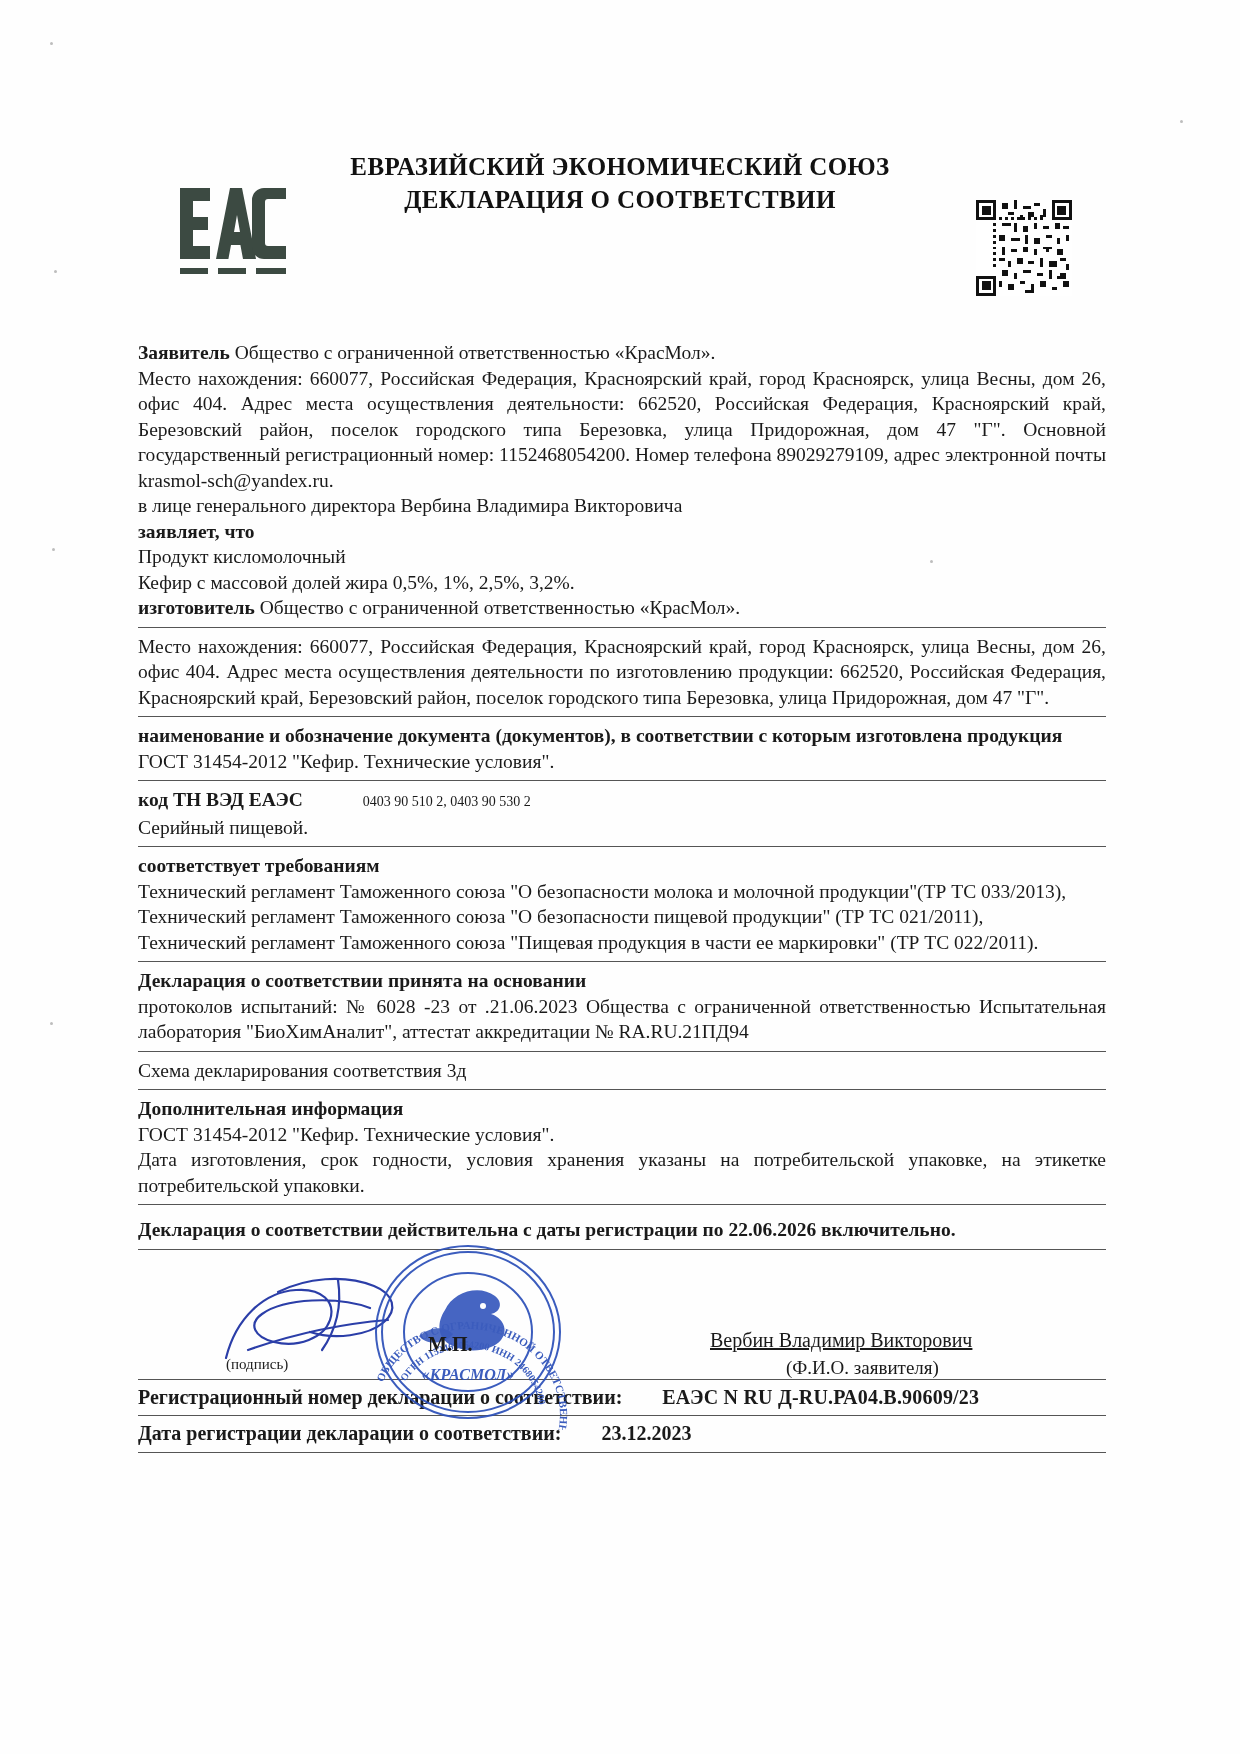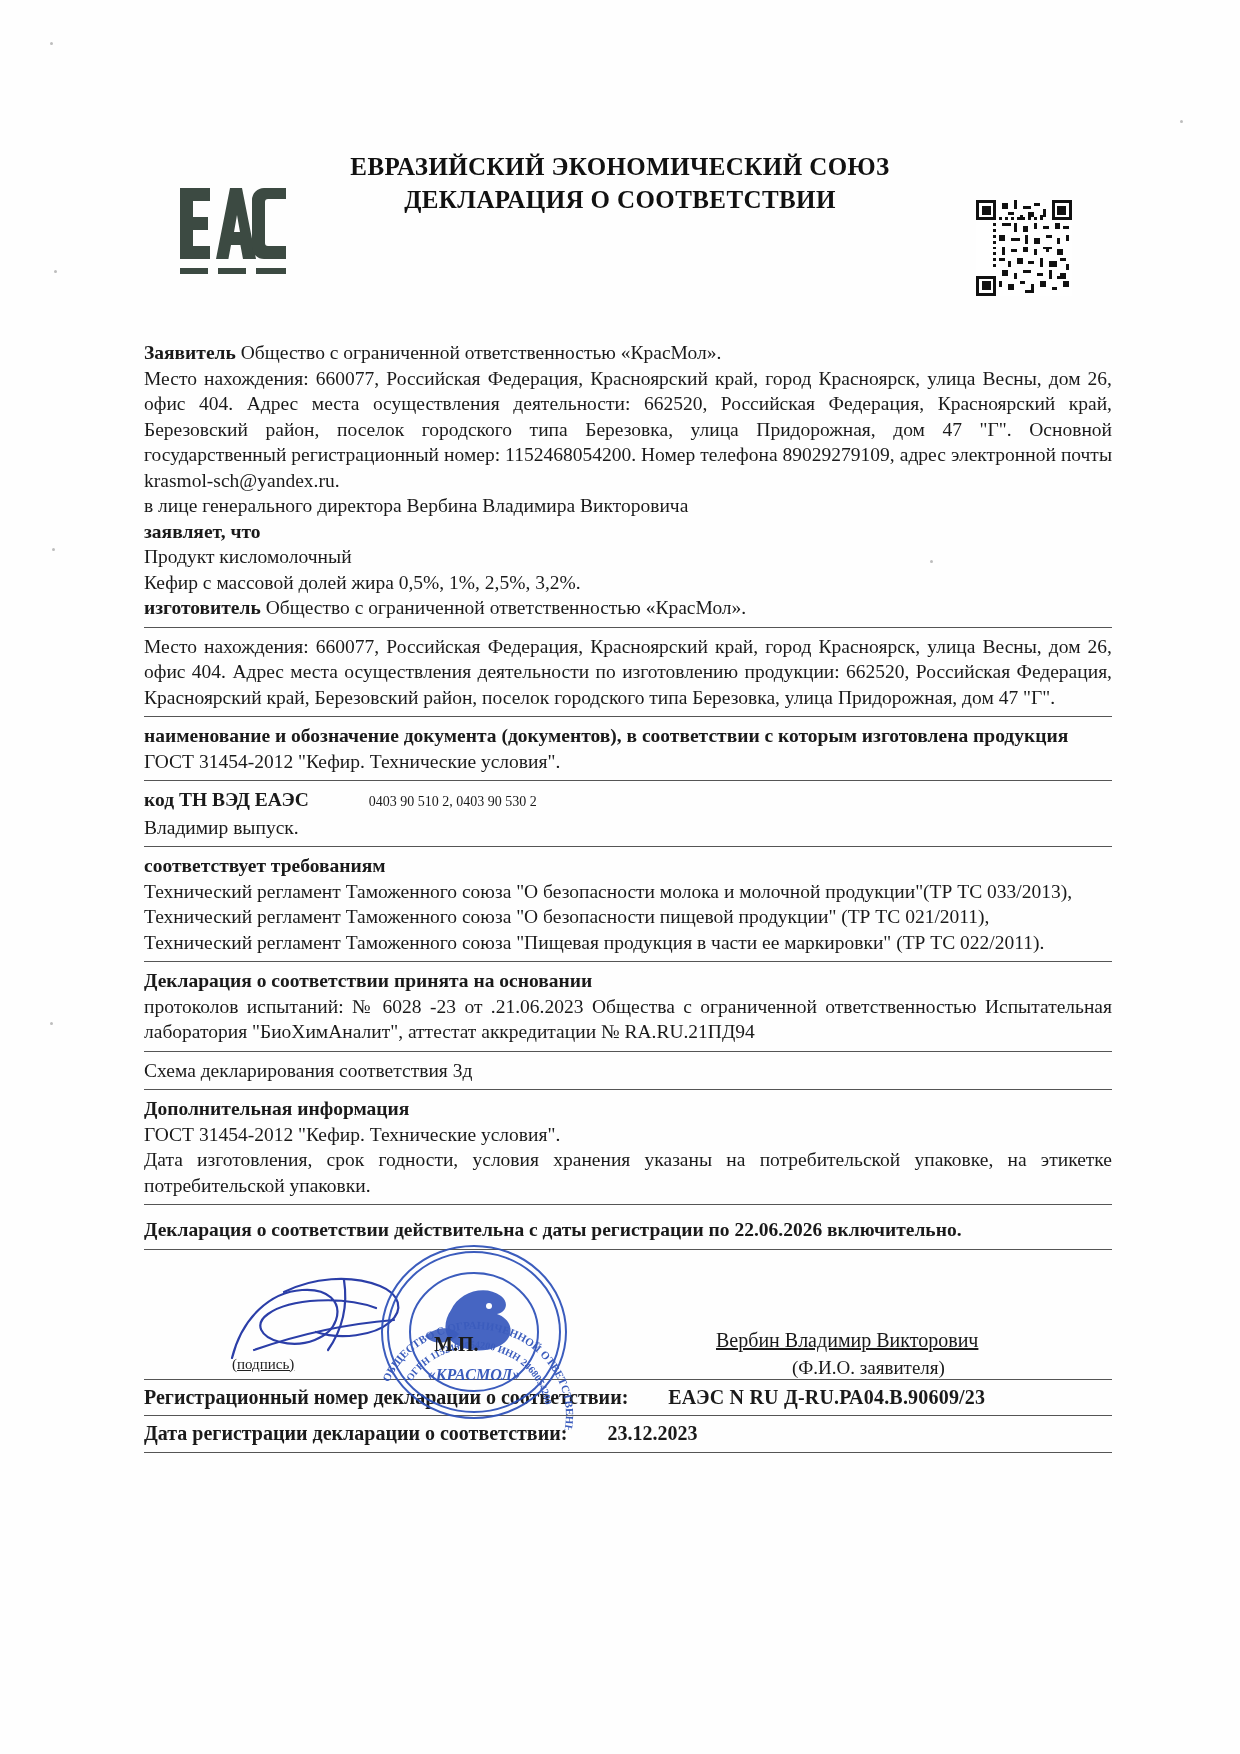--- a/index.html
+++ b/index.html
@@ -56,21 +56,21 @@
   .qr {
     position: absolute;
     right: 168px;
     top: 200px;
     width: 96px;
     height: 96px;
   }
 
   .body-area {
     position: absolute;
-    left: 144px;
+    left: 138px;
     top: 340px;
     width: 968px;
     font-size: 19.5px;
     line-height: 25.5px;
     text-align: justify;
   }
   .p {
     margin: 0 0 0 0;
     text-align: justify;
     text-justify: inter-word;
@@ -95,21 +95,20 @@
   .sign-block {
     position: relative;
     height: 118px;
   }
   .sign-label {
     position: absolute;
     left: 88px;
     top: 96px;
     font-size: 15px;
     color: #222;
-    text-decoration: underline;
   }
   .mp {
     position: absolute;
     left: 290px;
     top: 76px;
     font-weight: bold;
     font-size: 20px;
   }
   .applicant-name {
     position: absolute;
@@ -316,21 +315,21 @@
 
     <div class="p b">наименование и обозначение документа (документов), в соответствии с которым изготовлена продукция</div>
     <div class="p">ГОСТ 31454-2012  "Кефир. Технические условия".</div>
 
     <hr class="rule">
 
     <div class="two-col">
       <span class="left">код ТН ВЭД ЕАЭС</span>
       <span class="right">0403 90 510 2, 0403 90 530 2</span>
     </div>
-    <div class="p">Владимир выпуск.</div>
+    <div class="p">Серийный пищевой.</div>
 
     <hr class="rule">
 
     <div class="p b">соответствует требованиям</div>
     <div class="p">Технический регламент Таможенного союза "О безопасности молока и молочной продукции"(ТР ТС 033/2013),</div>
     <div class="p">Технический регламент Таможенного союза "О безопасности пищевой продукции" (ТР ТС 021/2011),</div>
     <div class="p">Технический регламент Таможенного союза "Пищевая продукция в части ее маркировки" (ТР ТС 022/2011).</div>
 
     <hr class="rule">
 

